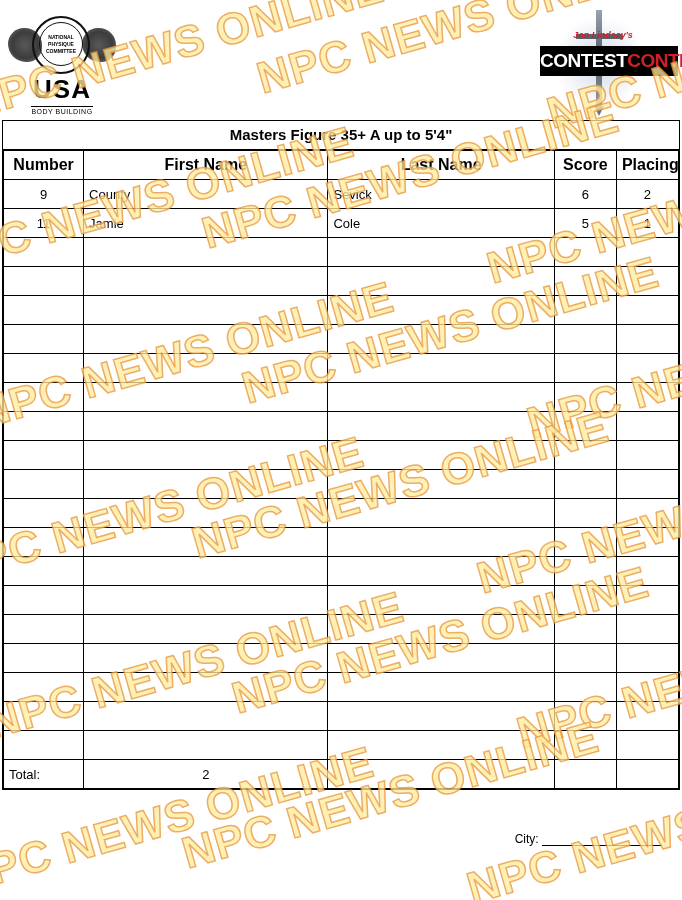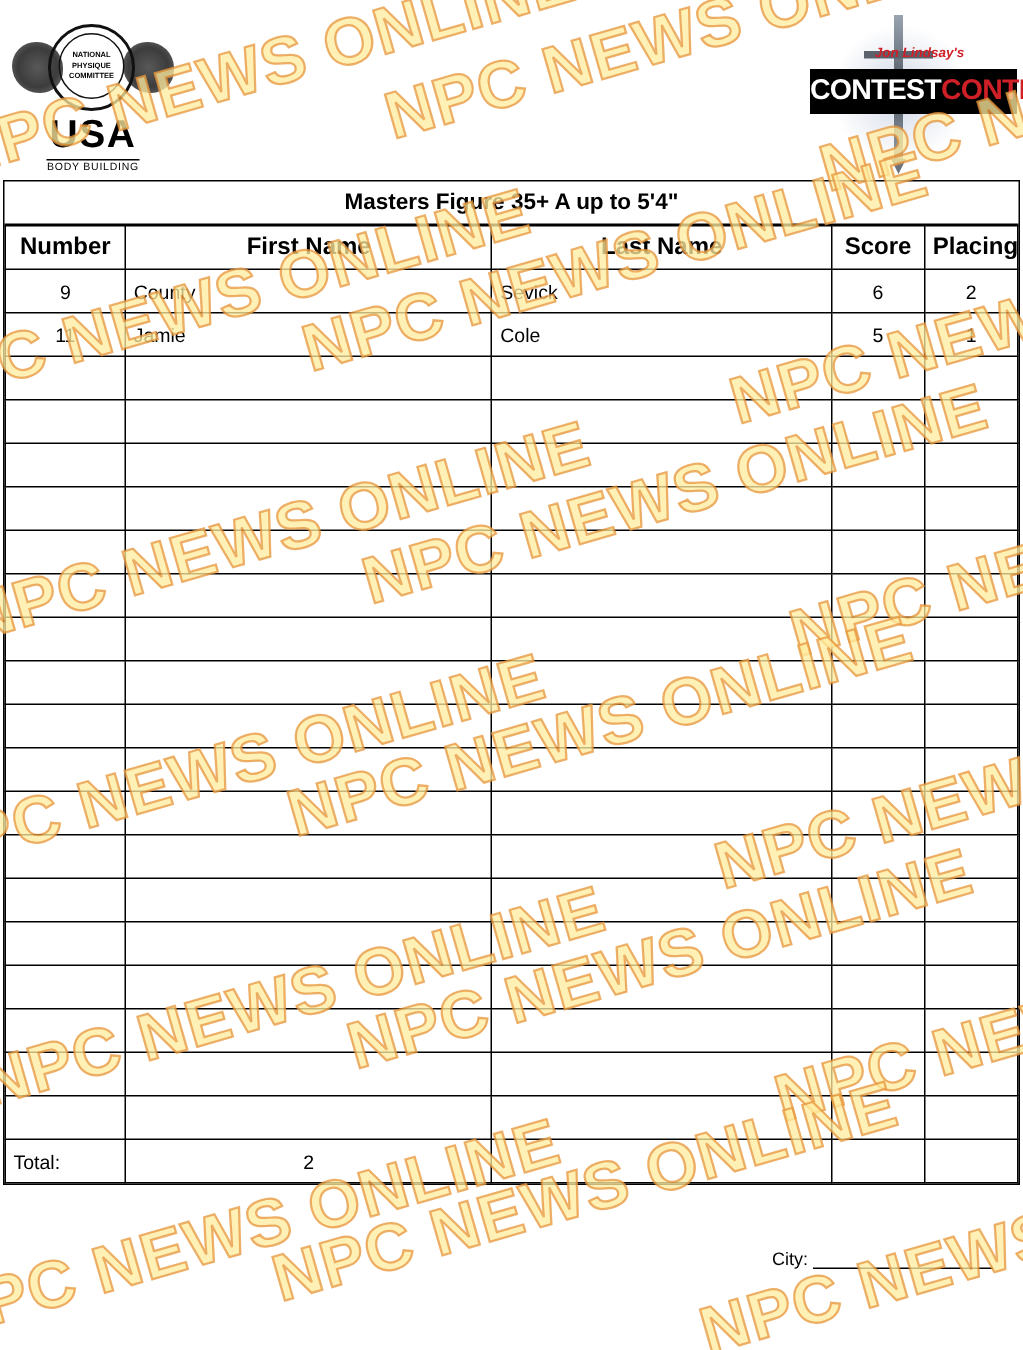--- a/index.html
+++ b/index.html
@@ -144,21 +144,21 @@
     color: #fff;
     font-size: 19px;
     font-weight: bold;
     letter-spacing: -0.5px;
   }
   .logo-right .mc-red {
     color: #cf2027;
   }
   .logo-right .mc-top {
     position: absolute;
-    left: 40px;
+    left: 30px;
     top: 22px;
     width: 110px;
     text-align: center;
     color: #cf2027;
     font-size: 9px;
     font-style: italic;
     font-weight: bold;
   }
   .logo-right .sword {
     position: absolute;

